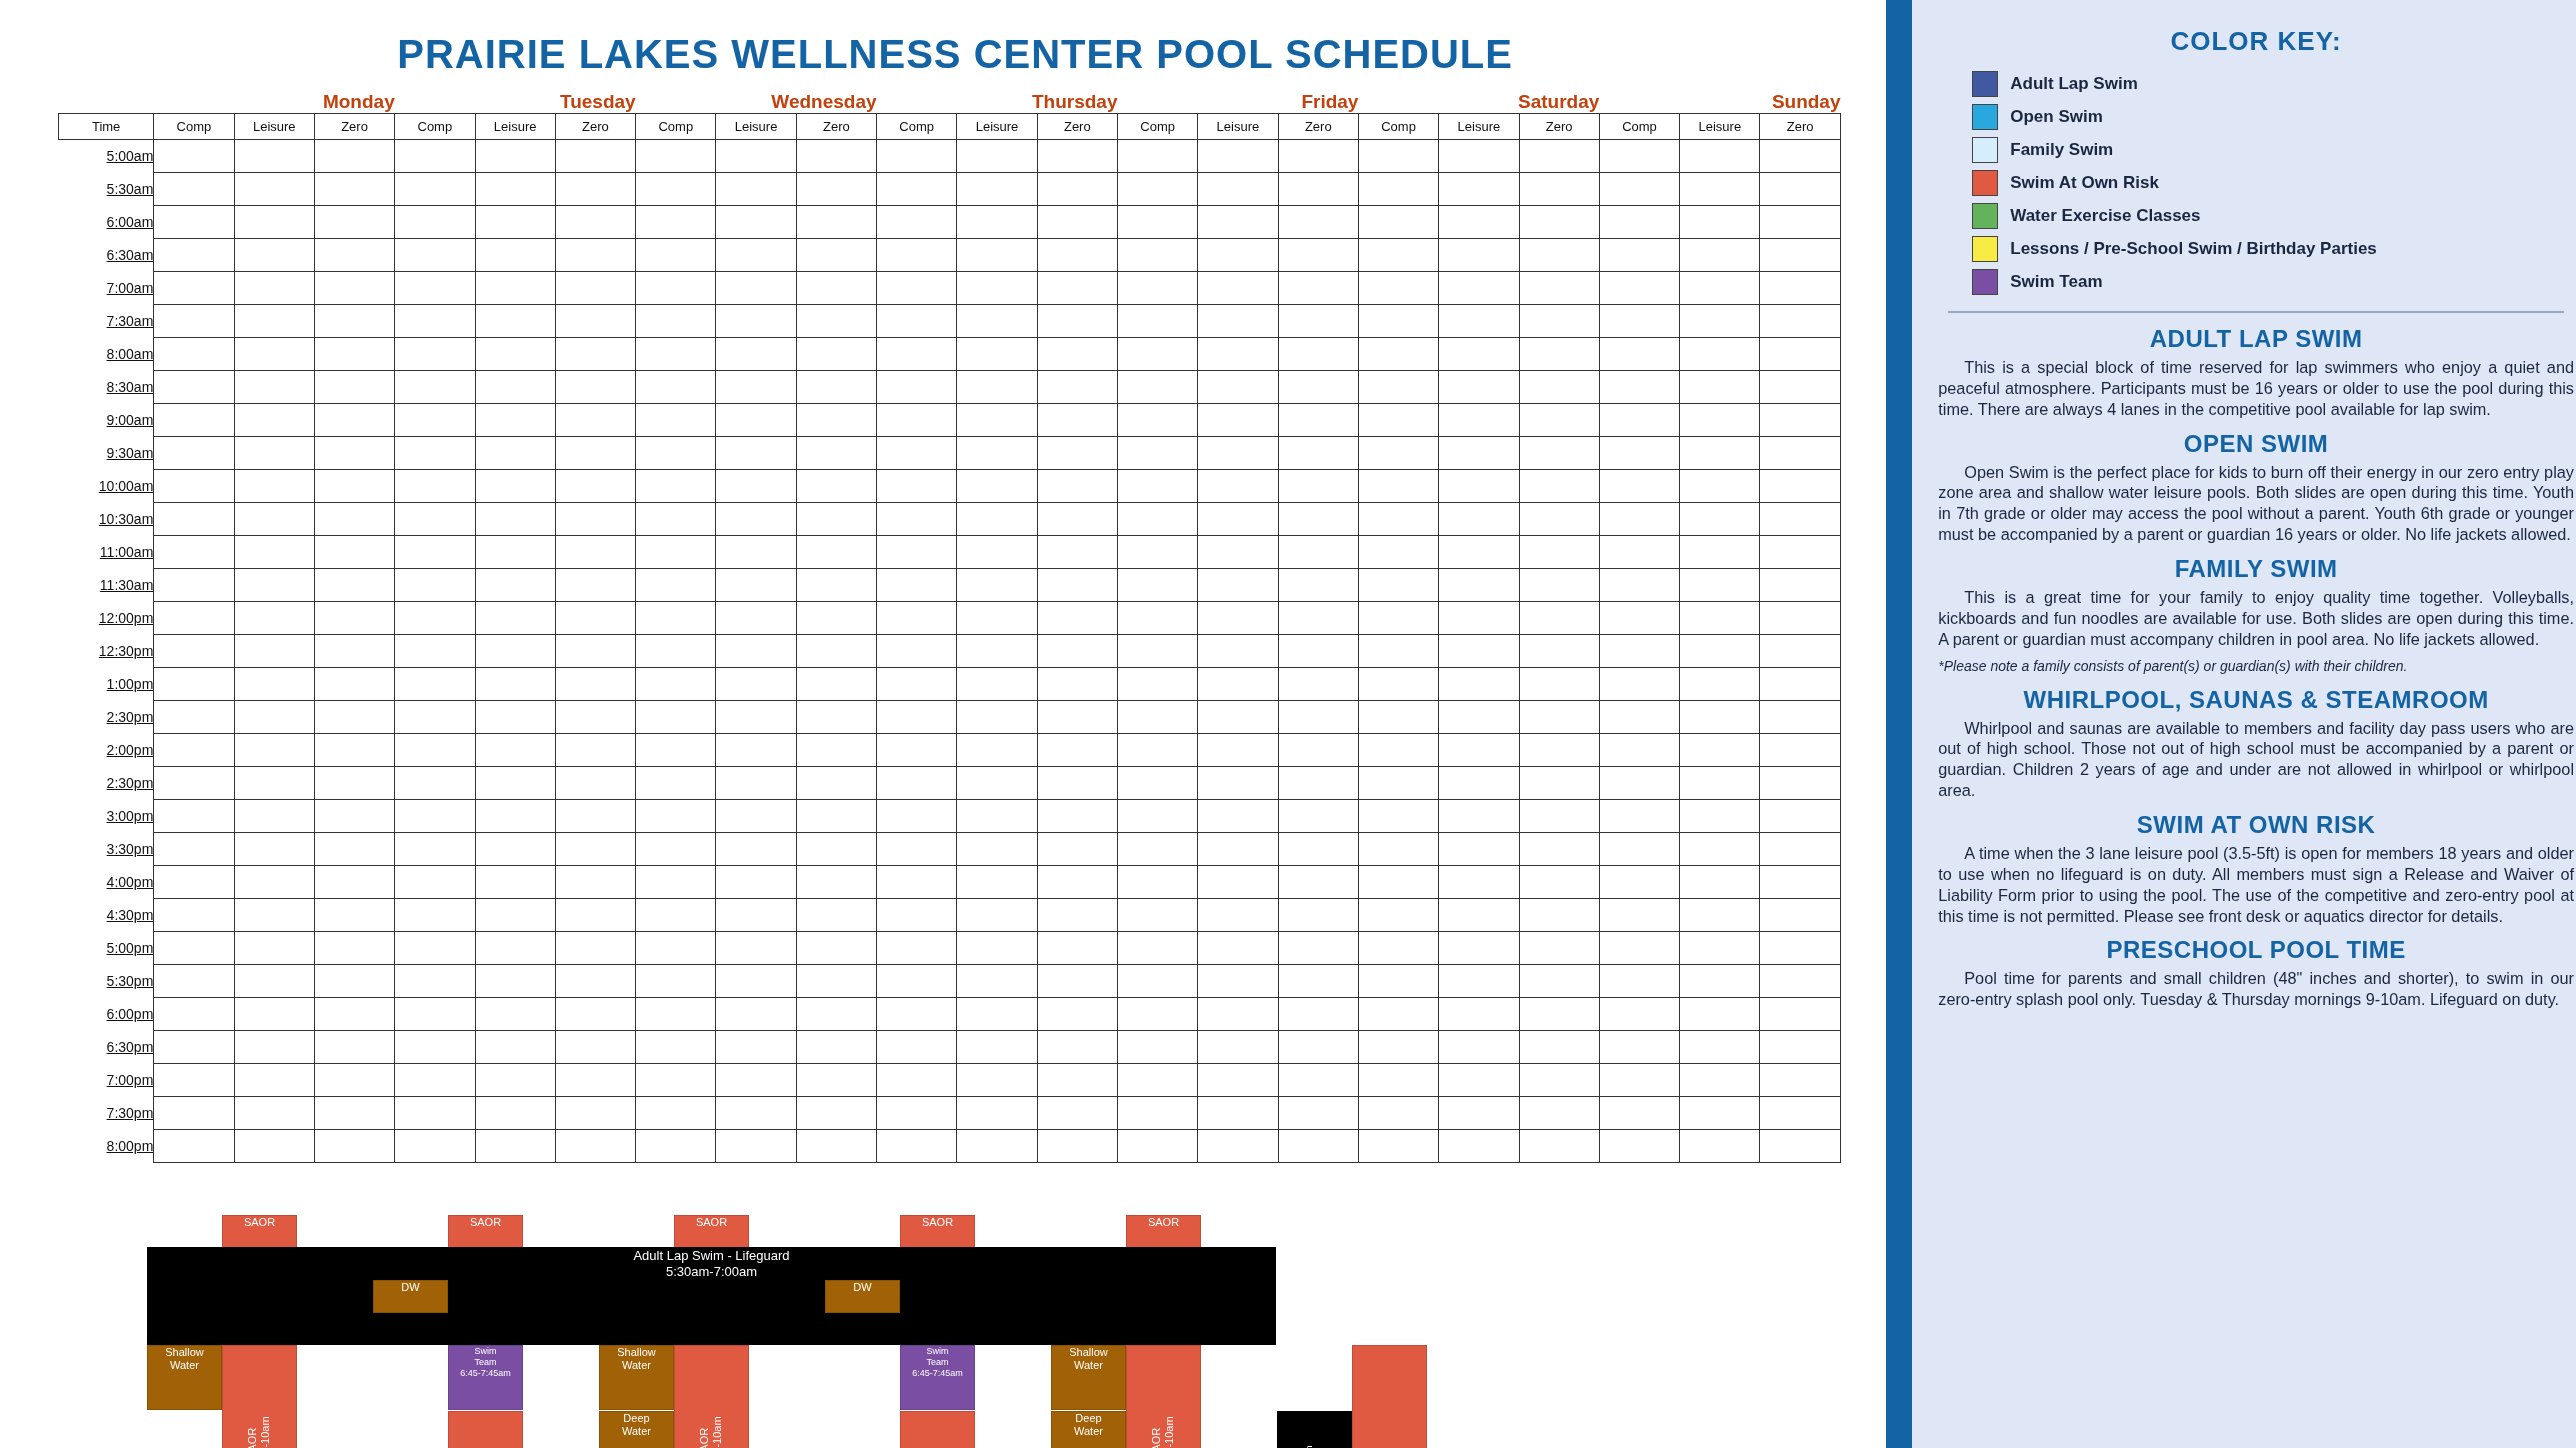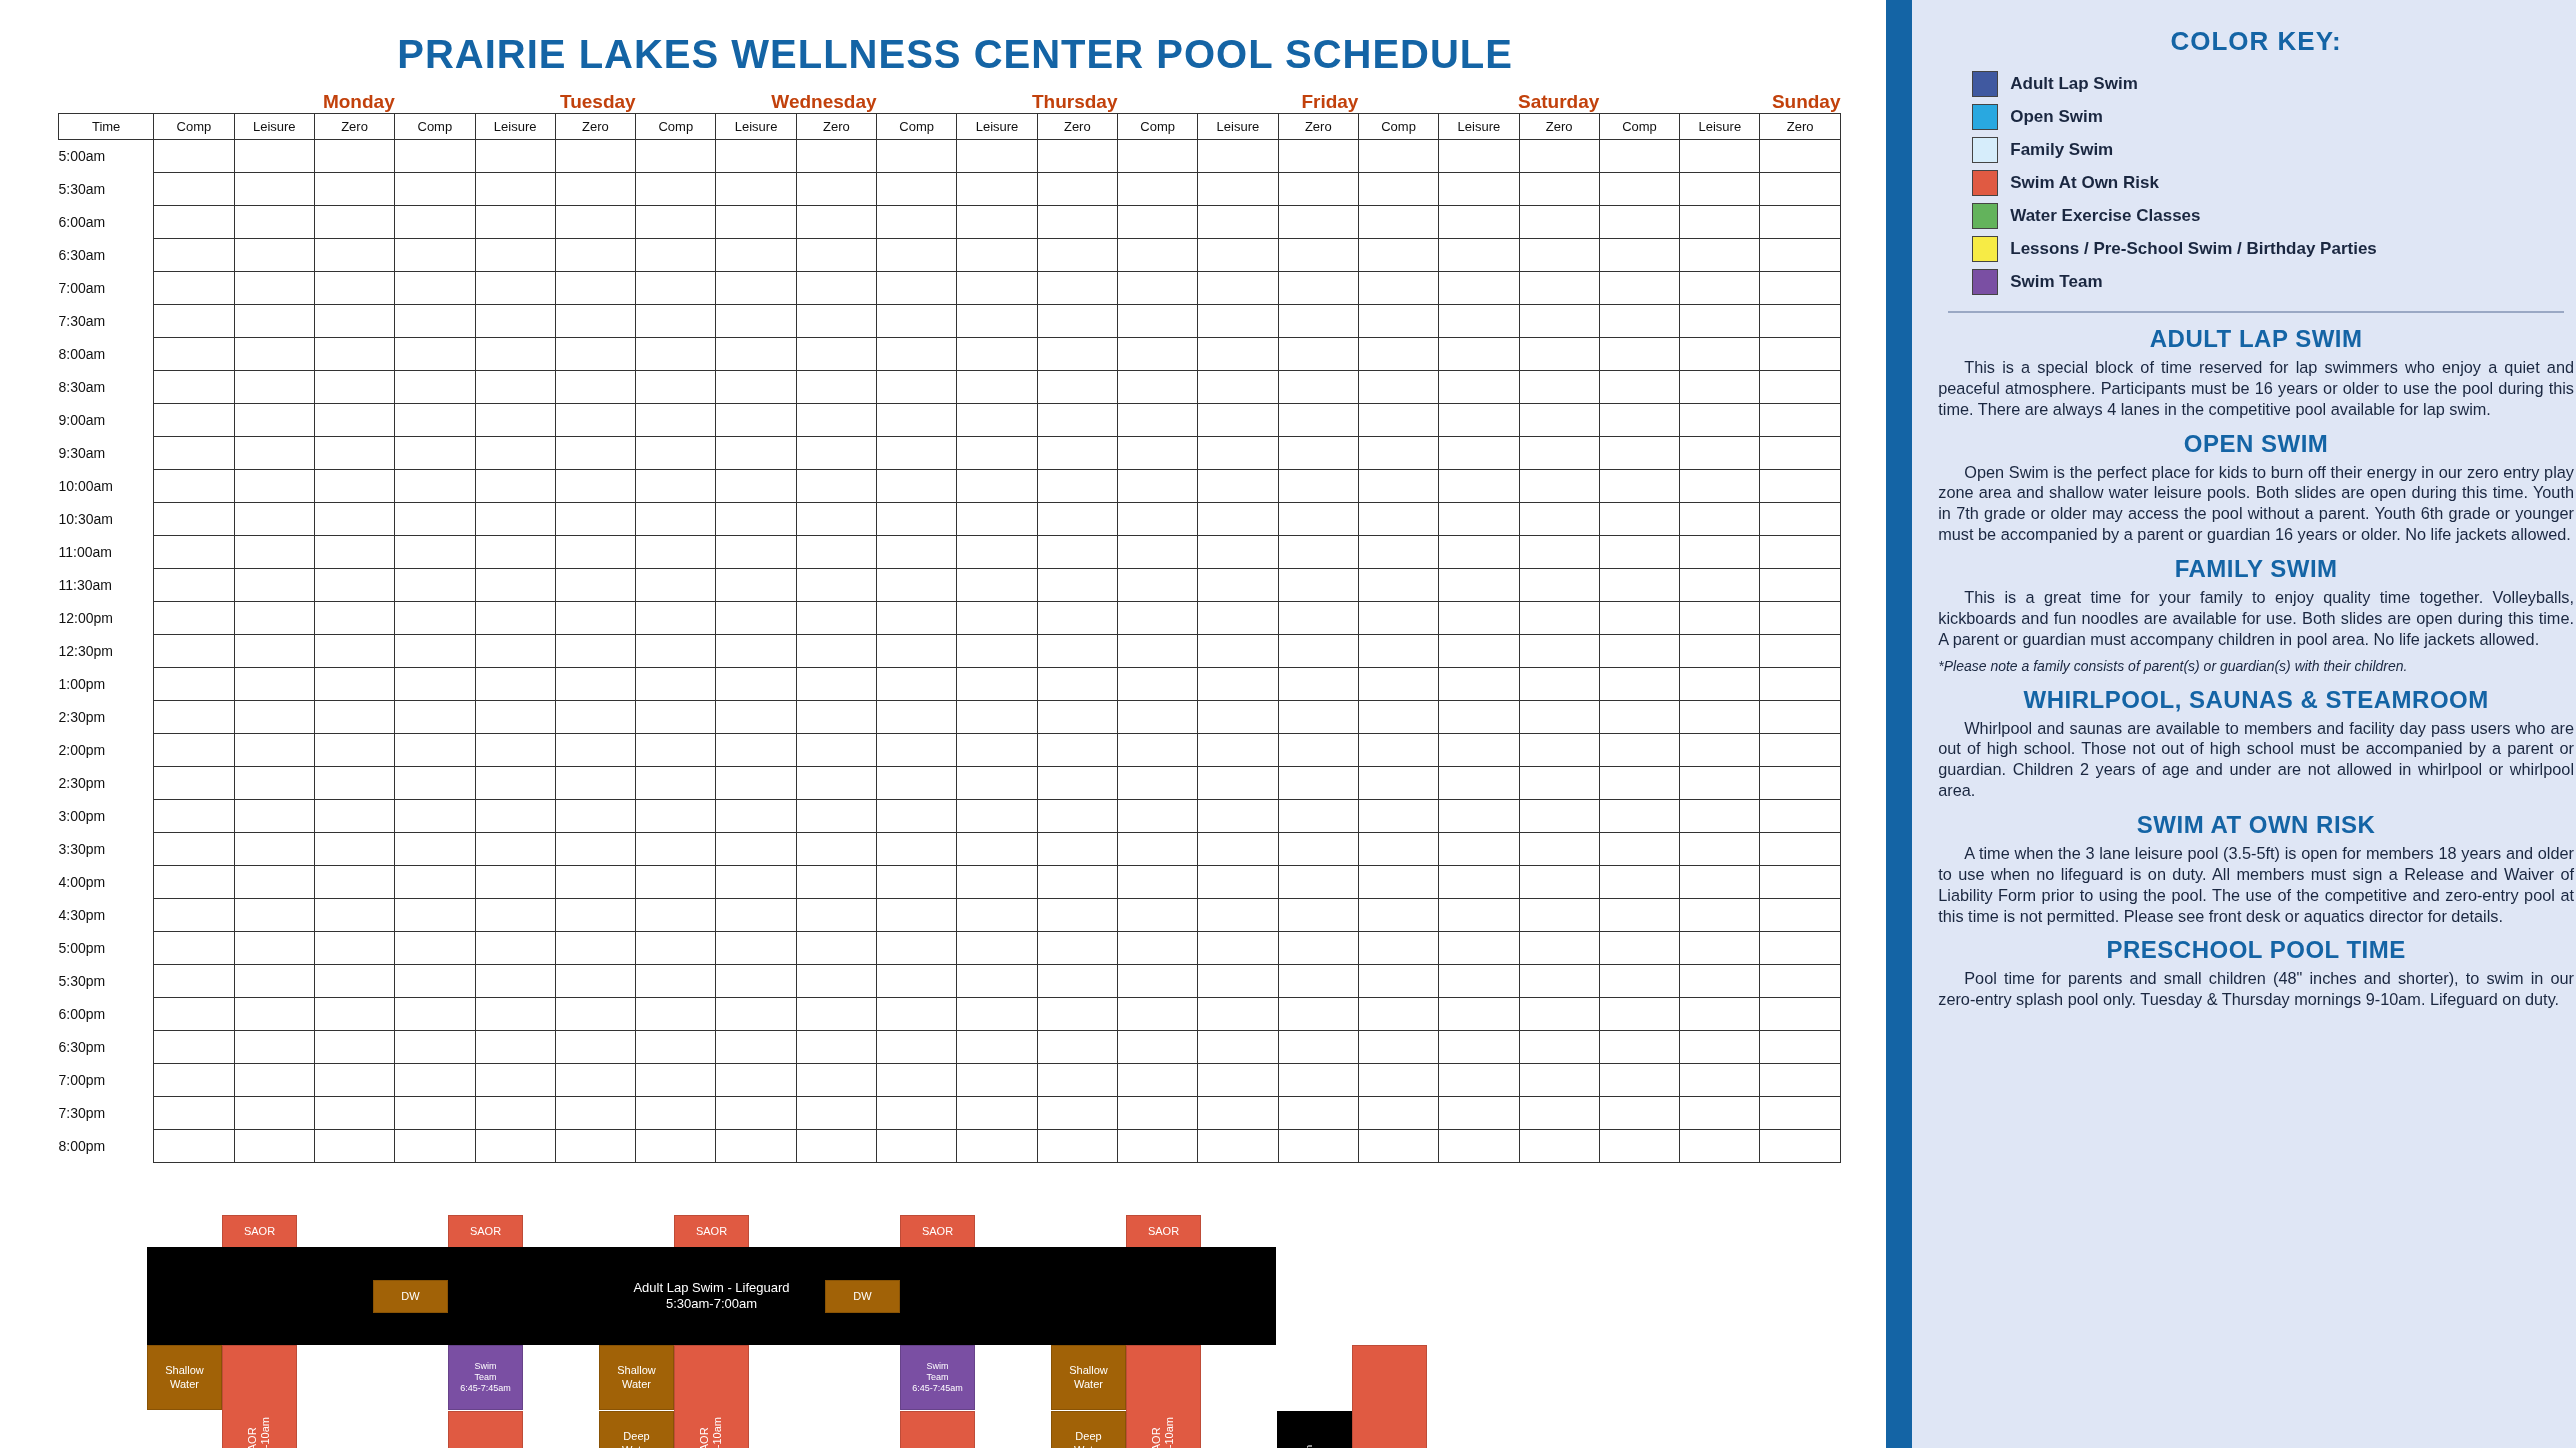--- a/index.html
+++ b/index.html
@@ -22,32 +22,32 @@
     font-size: 40px; margin: 14px 0 14px 0; font-family:"Liberation Sans", sans-serif;
   }
   .grid-wrap { position:relative; margin: 0 26px 0 34px; }
 
   table.sched { border-collapse: collapse; table-layout: fixed; width: 1783px; }
   table.sched td, table.sched th { padding:0; margin:0; }
 
   .dayhdr { font-size: 19px; font-weight:bold; color:#c2410c; text-align:right; padding-bottom:4px; }
   .subhdr { font-size: 13px; color:#111; text-align:center; border:1px solid #333; border-bottom:1px solid #333; height:26px; background:#fff;}
   .timehdr { font-size: 13px; color:#111; text-align:center; border:1px solid #333; height:26px;}
-  .timecell { font-size: 14px; color:#111; text-align:left; padding-right:6px; height:33px; border-right:1px solid #333; }
+  .timecell { font-size: 14px; color:#111; text-align:right; padding-right:6px; height:33px; border-right:1px solid #333;text-decoration:underline; }
   .cell { border:1px solid #333; height:33px; background:#fff; position:relative; vertical-align:top;}
   .nb { border:none; }
   .vert { writing-mode: vertical-rl; transform: rotate(180deg); }
 
   .c-lap    { background:#000000; }
   .c-saor   { background:#e05a42; }
   .c-water  { background:#a16207; color:#fff; }
   .c-team   { background:#7a4fa3; }
 
   .overlay { position:absolute; pointer-events:none; }
-  .ob { position:absolute; display:flex; align-items:center; justify-content:center; text-align:center;
+  .ob { position:absolute; display:flex; justify-content:center; text-align:center;
         color:#fff; font-size:13px; line-height:1.2; border:1px solid rgba(0,0,0,.15); overflow:hidden;}
   .ob.s { font-size:11px; }
   .ob.xs { font-size:9px; }
 
   
   .spine { width: 26px; background:#1464a5; height:1449px;}
   .right {
     width: 688px; height:1449px; background:#dfe6f5; padding: 18px 26px 10px 26px;
     color:#1f2a44;
   }

